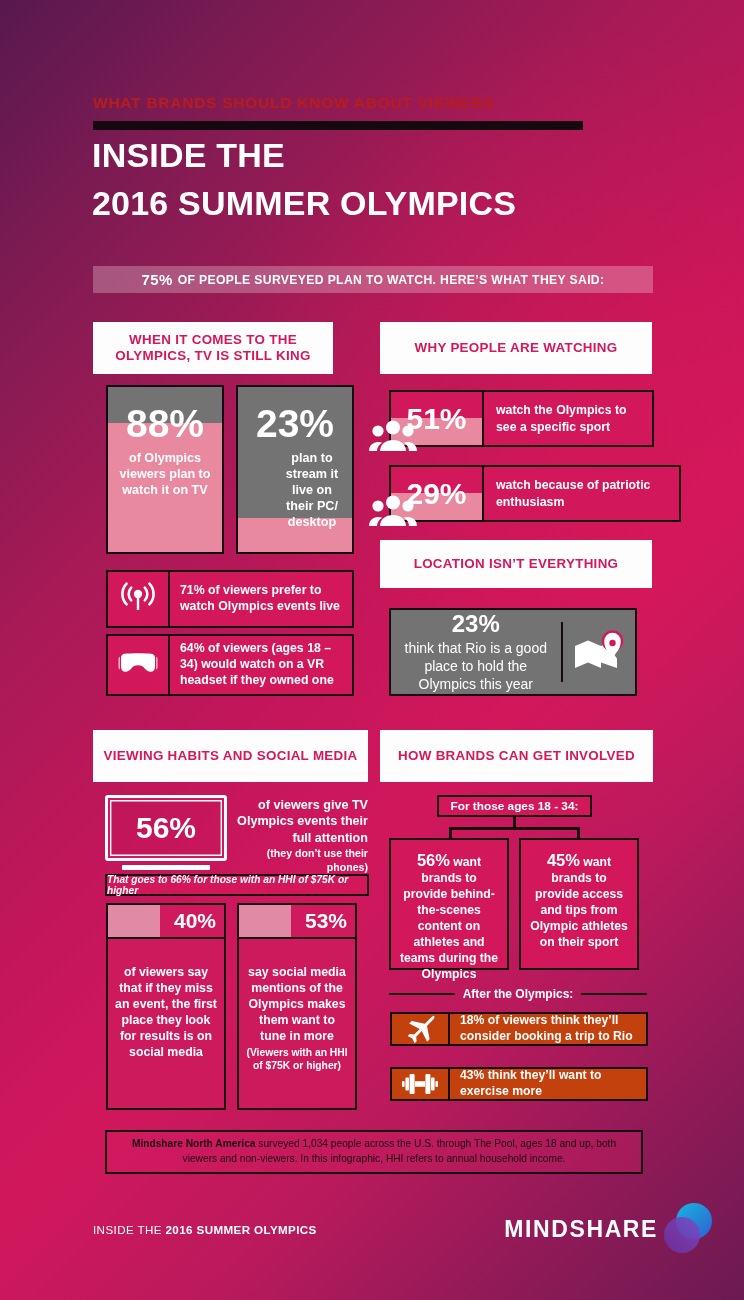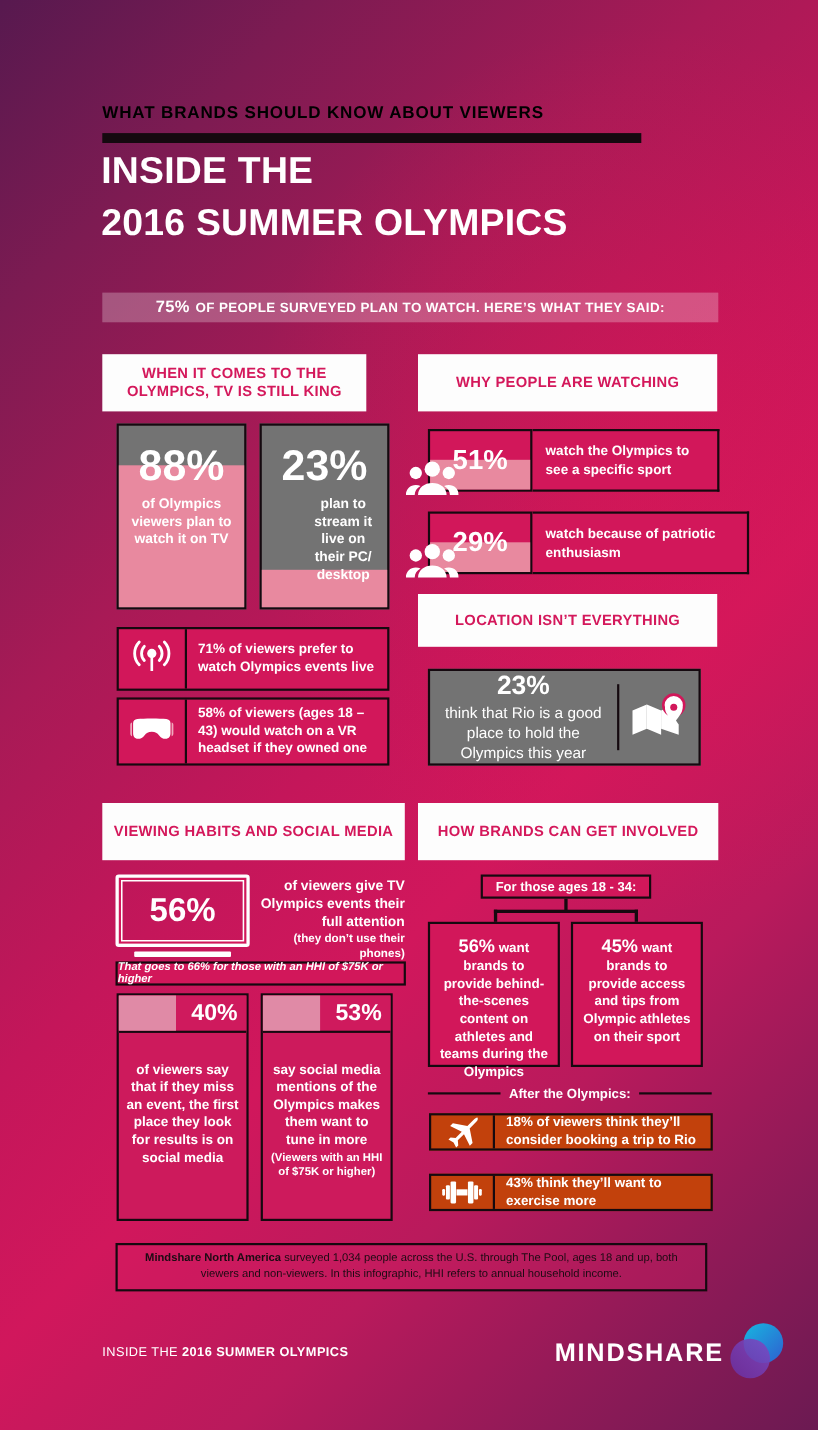--- a/index.html
+++ b/index.html
@@ -25,21 +25,21 @@
     content: "";
     position: absolute; inset: 0;
     background: radial-gradient(ellipse 70% 46% at 78% 33%, rgba(224,24,84,0.42), rgba(224,24,84,0) 68%);
     pointer-events: none;
   }
   .page { position: relative; z-index: 2; width: 744px; height: 1300px; }
 
   
   .kicker {
     position: absolute; left: 93px; top: 94px;
-    font-size: 15.5px; font-weight: bold; letter-spacing: 0.75px; color: #000000;
+    font-size: 15.5px; font-weight: bold; letter-spacing: 0.75px; color: #b91c1c;
   }
   .rule {
     position: absolute; left: 93px; top: 121px; width: 490px; height: 9px;
     background: #15090f;
   }
   .title1 {
     position: absolute; left: 92px; top: 138px;
     font-size: 34px; font-weight: bold; letter-spacing: 0.2px; line-height: 1;
   }
   .title2 {
@@ -95,21 +95,21 @@
   
   .why-hdr { left: 380px; top: 322px; width: 272px; height: 52px; }
 
   .why-row { position: absolute; display: flex; align-items: flex-start; }
   .why-pct {
     position: relative; width: 95px; height: 57px;
     border: 2.5px solid #15090f; background: #d2175a;
     display: flex; align-items: center; justify-content: center;
   }
   .why-pct .lite { position: absolute; left: 0; right: 0; bottom: 0; height: 27px; background: #e8899f; }
-  .why-pct .n { position: relative; z-index: 2; font-size: 25px; font-weight: bold; }
+  .why-pct .n { position: relative; z-index: 2; font-size: 30px; font-weight: bold; }
   .why-txt {
     border: 2.5px solid #15090f; border-left: none; background: #d2175a;
     min-height: 57px; display: flex; align-items: center;
     padding: 0 12px; font-size: 12.3px; font-weight: bold; line-height: 1.32;
   }
   .why1 { left: 389px; top: 390px; }
   .why1 .why-txt { width: 170px; }
   .why2 { left: 389px; top: 465px; }
   .why2 .why-txt { width: 197px; }
   .ppl-icon { position: absolute; left: -22px; bottom: -11px; z-index: 3; }
@@ -258,21 +258,21 @@
   </div>
 
   <div class="irow row-vr">
     <div class="ic">
       <svg width="44" height="28" viewBox="0 0 44 28" fill="none">
         <path d="M5 6.5c0-2.2 1.6-3.6 3.8-3.8C12 2.4 16.5 2.2 22 2.2s10 .2 13.2.5C37.4 2.9 39 4.3 39 6.5v9.2c0 3-1.7 5-4.3 5-2.9 0-4.4-1.1-6-3.1-1.8-2.2-3.4-3.3-6.7-3.3s-4.9 1.1-6.7 3.3c-1.6 2-3.1 3.1-6 3.1-2.6 0-4.3-2-4.3-5V6.5z" fill="#fff"></path>
         <path d="M2.4 8.2c0-1.4.6-2.2 1.6-2.4v12.6c-1-.3-1.6-1.1-1.6-2.5V8.2z" fill="#f0a8bc"></path>
         <path d="M41.6 8.2c0-1.4-.6-2.2-1.6-2.4v12.6c1-.3 1.6-1.1 1.6-2.5V8.2z" fill="#f0a8bc"></path>
       </svg>
     </div>
-    <div class="tx">58% of viewers (ages 18 – 43) would watch on a VR headset if they owned one</div>
+    <div class="tx">64% of viewers (ages 18 – 34) would watch on a VR headset if they owned one</div>
   </div>
 
   <div class="hcard why-hdr">WHY PEOPLE ARE WATCHING</div>
 
   <div class="why-row why1">
     <div class="why-pct">
       <div class="lite"></div>
       <span class="n">51%</span>
       <span class="ppl-icon">
         <svg width="48" height="34" viewBox="0 0 48 34" fill="#fff">

